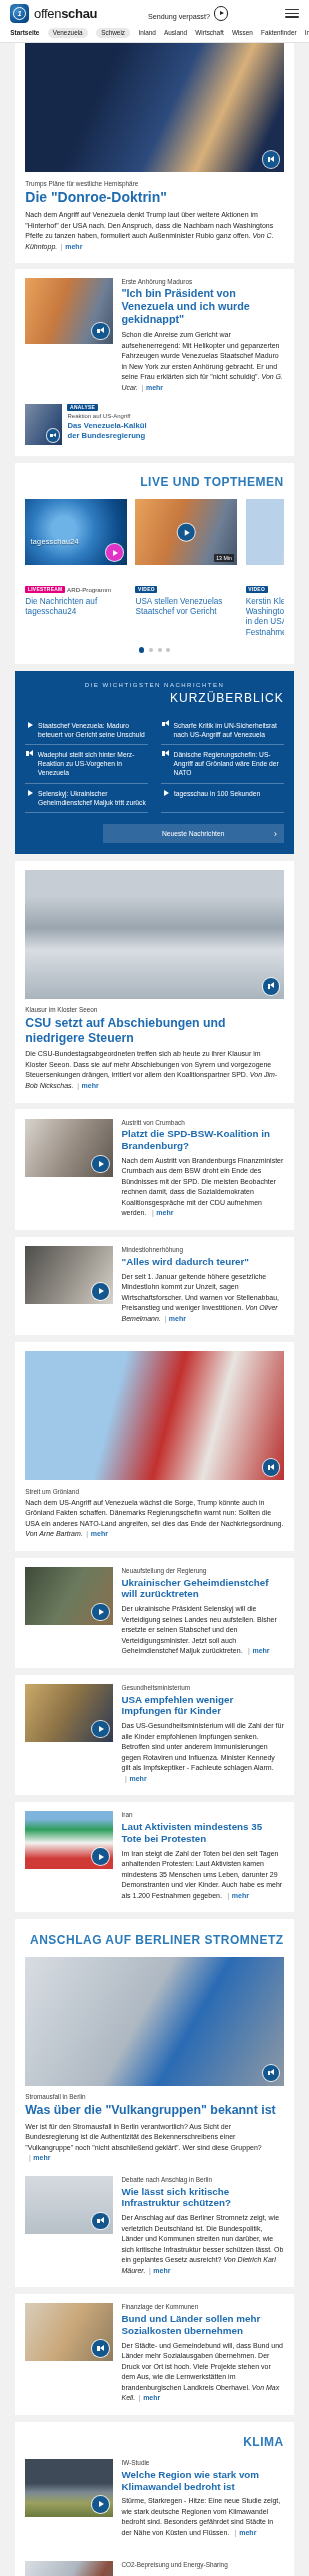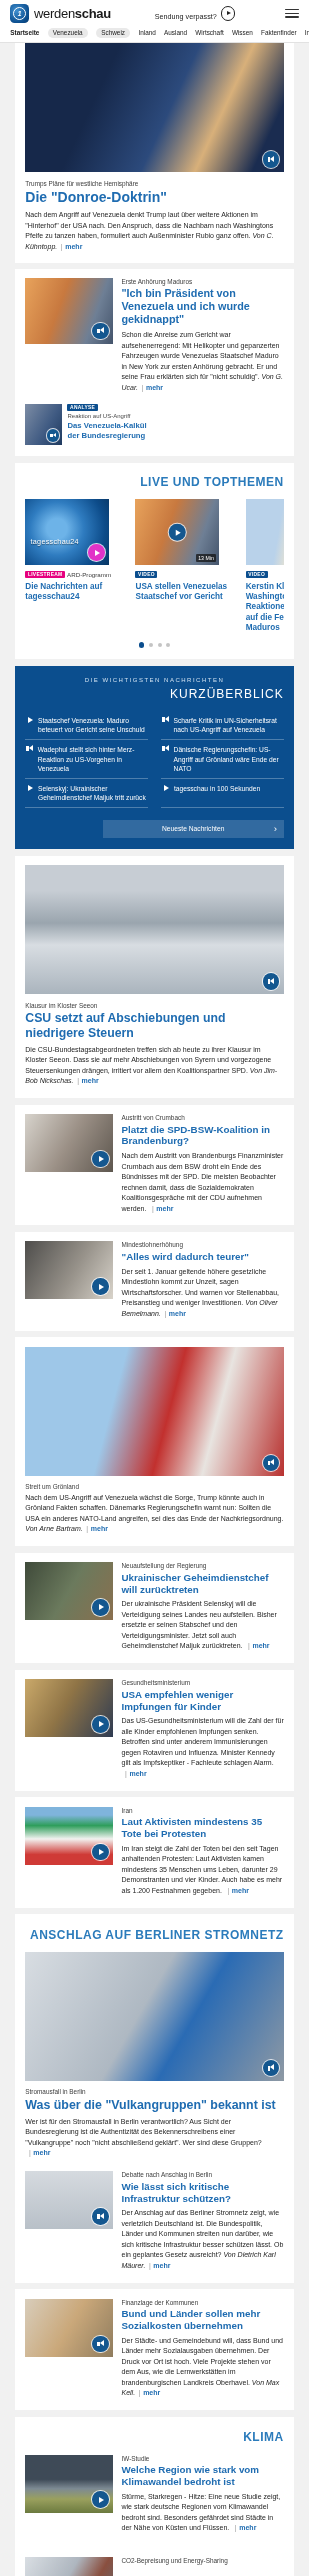--- a/index.html
+++ b/index.html
@@ -75,28 +75,28 @@
   .badge.live{background:#e6007e}
 
   .sec-kicker{text-align:center;font-size:6px;letter-spacing:1.5px;color:#4a4a4a;text-transform:uppercase;margin:2.1px 0 3.1px}
   .card.blue .sec-kicker{color:#cfe0f0}
   .sec-title{text-align:right;font-size:12px;font-weight:bold;color:#2b7bbb;letter-spacing:0.5px;margin:0 0 10.3px}
   .card.blue .sec-title{color:#fff;font-weight:normal;letter-spacing:1px}
 
   
   .vrow{display:flex;gap:8.2px;overflow:hidden;width:259px}
   .vcard{width:102px;flex:none}
-  .vthumb{width:84px;height:66px;margin-bottom:5px}
+  .vthumb{width:102px;height:66px;margin-bottom:20px}
   .vthumb .ovl{left:50%;top:50%;right:auto;bottom:auto;transform:translate(-50%,-50%)}
   .vthumb .ovl.br-pink{left:auto;top:auto;right:4.6px;bottom:4.6px;transform:none;background:#e233c8}
   .thumbtext{position:absolute;left:5.2px;bottom:19.6px;color:#fff;font-size:7.2px;letter-spacing:0.3px;text-shadow:0 0.5px 1px rgba(0,0,0,.5)}
   .dur{position:absolute;right:3.1px;bottom:3.1px;background:rgba(20,20,20,.75);color:#fff;font-size:5.2px;padding:1px 2.6px;border-radius:1px}
   .vmeta{margin-bottom:2.1px}
   .vlabel{font-size:6.2px;color:#3c3c3c;margin-left:2.1px}
-  .t-v{font-size:8.2px;line-height:1.25;margin:1px 0 0;color:#1f6cb1;font-weight:bold}
+  .t-v{font-size:8.2px;line-height:1.25;margin:1px 0 0;color:#1f6cb1;font-weight:normal}
   .dots{display:flex;justify-content:center;gap:4.6px;margin-top:9.3px;align-items:center}
   .dot{width:4.1px;height:4.1px;border-radius:50%;background:#c4c4c4;display:inline-block}
   .dot.on{width:5.7px;height:5.7px;background:#0b4e8e}
 
   
   .kgrid{display:grid;grid-template-columns:1fr 1fr;column-gap:13.4px;margin-top:3.1px}
   .kitem{display:flex;gap:5.2px;padding:5.2px 1px;border-bottom:0.5px solid rgba(255,255,255,.28);font-size:6.7px;line-height:1.35;align-items:flex-start}
   .kitem:nth-last-child(-n+2){border-bottom:0.5px solid rgba(255,255,255,.28)}
   .kic{flex:none;margin-top:1px;display:inline-flex}
   .gbtn{margin:11.3px 0 0 auto;width:181px;height:18.5px;background:#e4e4e4;color:#3c3c3c;font-size:6.7px;display:flex;align-items:center;justify-content:center;position:relative}
@@ -110,21 +110,21 @@
   .tph{width:37px;height:41px;flex:none}
   .ttxt{min-width:0}
 </style>
 </head>
 <body>
 
 <header>
   <span class="logo">
       <b>1</b>
     </span>
-  <span class="brand"><span>werden</span><span class="bld">schau</span></span>
+  <span class="brand"><span>offen</span><span class="bld">schau</span></span>
   <span class="sv">
       <span>Sendung verpasst?</span>
       <span class="pcirc">
         <i></i>
       </span>
     </span>
   <span class="burger">
       <s></s>
       <s></s>
       <s></s>

